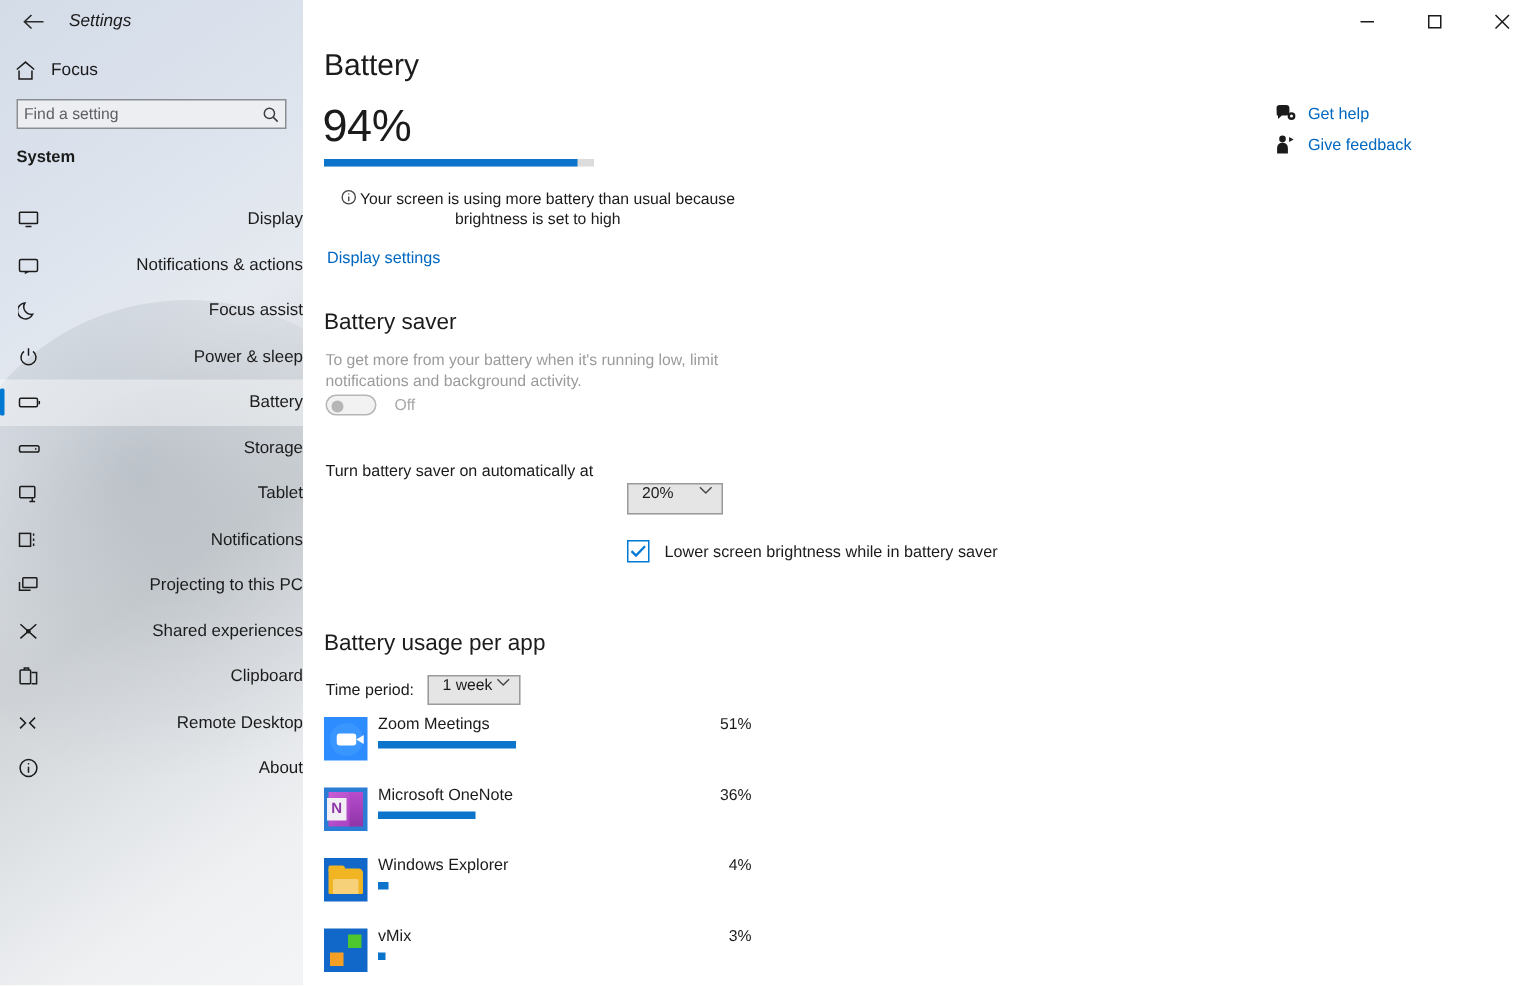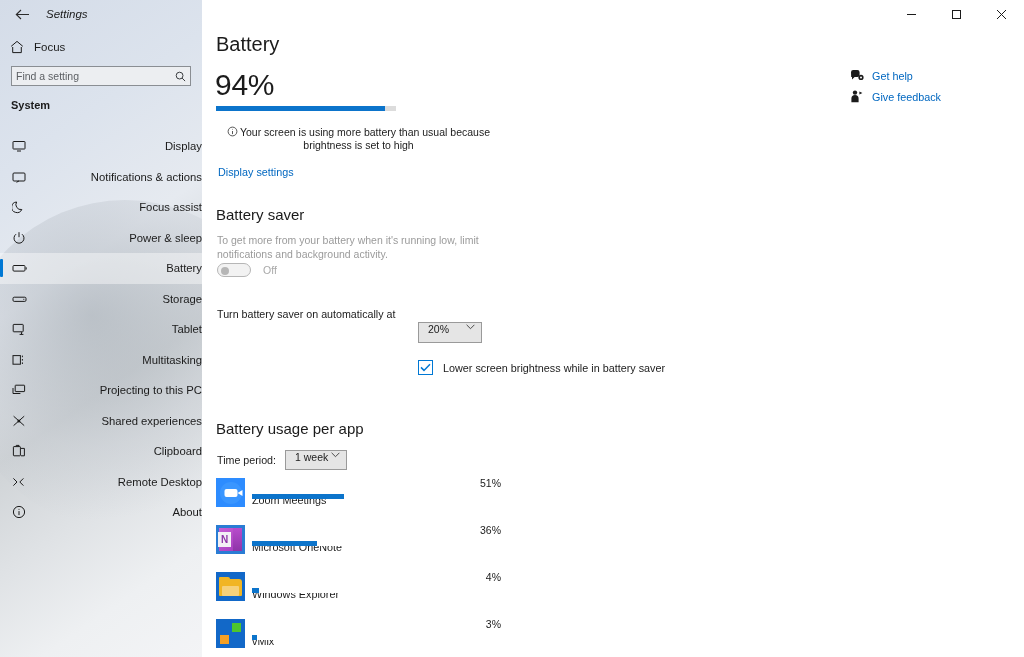--- a/index.html
+++ b/index.html
@@ -242,21 +242,21 @@
   .app-row {
     position: relative;
     height: 47px;
   }
   .app-icon {
     position: absolute; left: 0; top: 2px;
     width: 29px; height: 29px;
     overflow: hidden;
   }
   .app-name {
-    position: absolute; left: 36px; top: 18px;
+    position: absolute; left: 36px; top: 1px;
     font-size: 10.8px; color: #1b1b1b;
   }
   .app-track {
     position: absolute; left: 36px; top: 18px;
     width: 260px; height: 5px;
     background: #ffffff;
   }
   .app-fill { height: 5px; background: #0c74cb; }
   .app-pct {
     position: absolute; left: 245px; top: 1px;
@@ -463,21 +463,21 @@
           <div class="nav-label">Tablet</div>
         </div>
 
         <div class="nav-item">
           <div class="nav-ico">
             <svg width="14" height="14" viewBox="0 0 14 14" fill="none" stroke="#1b1b1b" stroke-width="1">
               <rect x="1" y="2.6" width="7.4" height="8.6"></rect>
                 <path d="M10.4 2.6v1.6M10.4 6v1.6M10.4 9.4V11"></path>
             </svg>
           </div>
-          <div class="nav-label">Multitasking</div>
+          <div class="nav-label">Notifications</div>
         </div>
 
         <div class="nav-item">
           <div class="nav-ico">
             <svg width="14" height="14" viewBox="0 0 14 14" fill="none" stroke="#1b1b1b" stroke-width="1">
               <rect x="3.2" y="2.2" width="9.4" height="6.4" rx="0.5"></rect>
                 <path d="M1 5v5.5h7.4"></path>
             </svg>
           </div>
           <div class="nav-label">Projecting to this PC</div>

